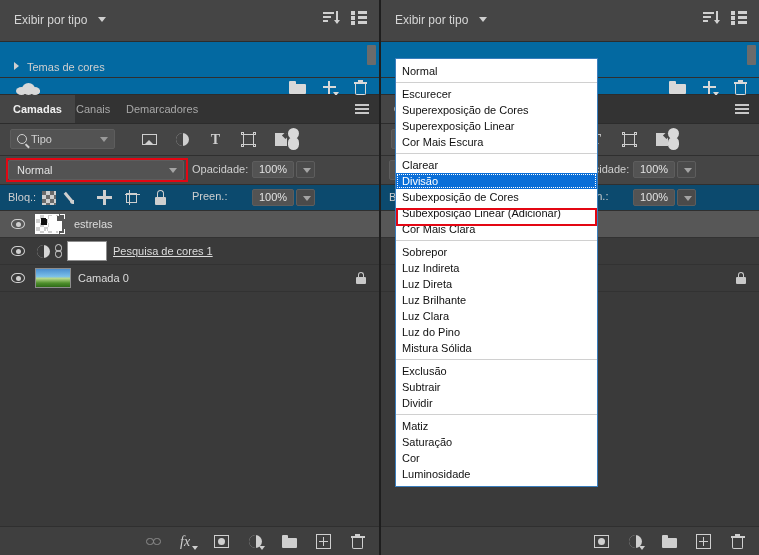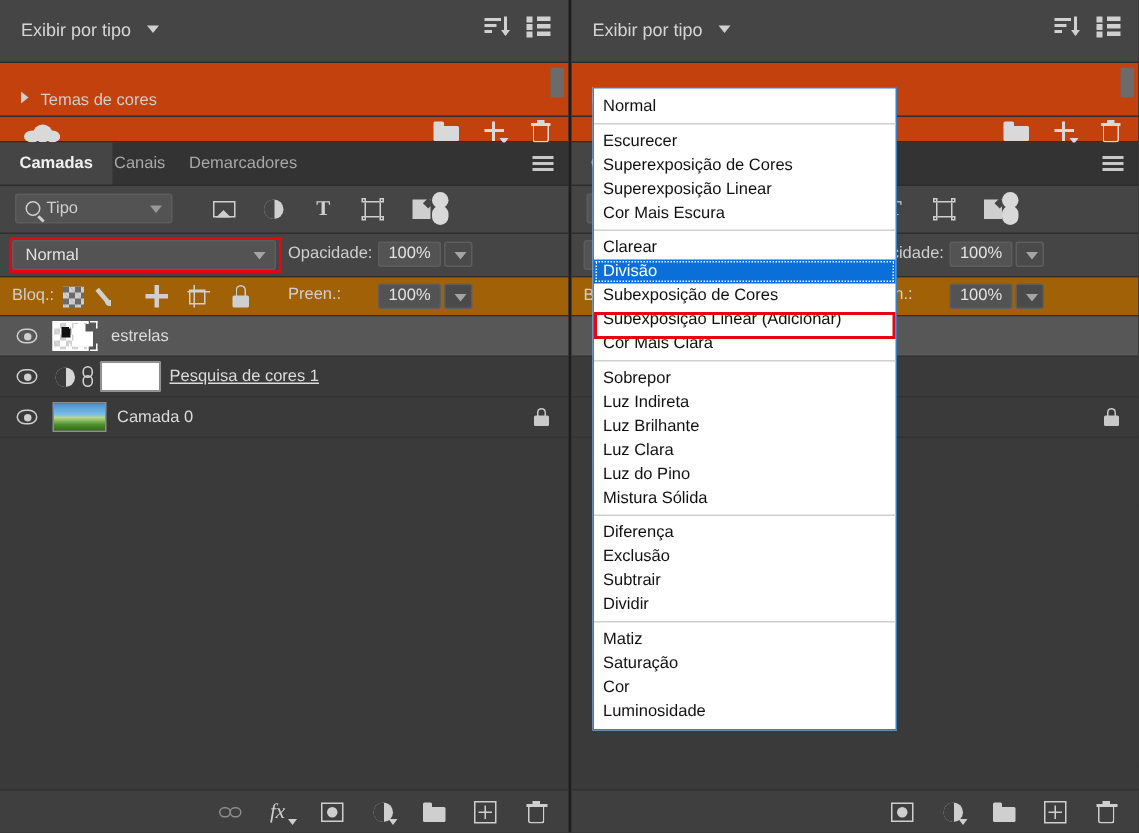--- a/index.html
+++ b/index.html
@@ -46,21 +46,21 @@
   .ic-sort u{position:absolute;right:0;top:0;width:2px;height:12px;background:#d0d0d0;}
   .ic-sort s{position:absolute;right:-2px;top:9px;width:0;height:0;
     border-left:3px solid transparent;border-right:3px solid transparent;border-top:4px solid #d0d0d0;}
   .ic-list{position:relative;width:16px;height:14px;}
   .ic-list i{position:absolute;left:0;width:4px;height:4px;background:#d0d0d0;}
   .ic-list b{position:absolute;left:7px;height:3px;background:#d0d0d0;}
   .ic-list i:nth-of-type(1){top:0;} .ic-list i:nth-of-type(2){top:5px;} .ic-list i:nth-of-type(3){top:10px;}
   .ic-list b:nth-of-type(1){top:0;width:9px;} .ic-list b:nth-of-type(2){top:5px;width:9px;} .ic-list b:nth-of-type(3){top:10px;width:9px;}
 
   
-  .libs{position:relative;height:52px;background:#c2410c;border-bottom:1px solid #2c2c2c;}
+  .libs{position:relative;height:52px;background:#0369a1;border-bottom:1px solid #2c2c2c;}
   .libs .scrollbar{position:absolute;right:3px;top:3px;width:9px;height:20px;background:#6b6b6b;border-radius:1px;}
   .libs .row{position:absolute;left:14px;top:19px;font-size:11px;color:#cfcfcf;}
   .libs .row .arrow{
     display:inline-block;width:0;height:0;margin-right:8px;
     border-top:4px solid transparent;border-bottom:4px solid transparent;
     border-left:5px solid #cfcfcf;vertical-align:1px;
   }
   .libs .hr{position:absolute;left:0;right:0;top:35px;height:1px;background:#2f2f2f;}
   .libs .cloud{position:absolute;left:16px;top:41px;width:26px;height:11px;}
   .libs .cloud em{position:absolute;background:#d9d9d9;border-radius:50%;}
@@ -136,21 +136,21 @@
   .numfield{
     position:absolute;height:17px;width:42px;background:#535353;border:1px solid #5d5d5d;
     box-sizing:border-box;border-radius:2px;
   }
   .numfield span{display:block;text-align:center;line-height:15px;font-size:11px;color:#e2e2e2;}
   .numcv{position:absolute;width:19px;height:17px;background:#4a4a4a;border:1px solid #5d5d5d;box-sizing:border-box;border-radius:2px;}
   .numcv:after{content:"";position:absolute;left:6px;top:6px;width:0;height:0;
     border-left:4px solid transparent;border-right:4px solid transparent;border-top:5px solid #a4a4a4;}
 
   
-  .lockrow{position:relative;height:25px;background:#a16207;border-bottom:1px solid #2f2f2f;}
+  .lockrow{position:relative;height:25px;background:#0c4a6e;border-bottom:1px solid #2f2f2f;}
   .lockrow .lbl{position:absolute;left:8px;top:6px;font-size:11px;color:#cfcfcf;}
   .lockicons{position:absolute;left:42px;top:5px;display:flex;gap:13px;align-items:center;}
   .li{width:15px;height:15px;position:relative;}
   .li-checker{background:
      linear-gradient(45deg,#cfcfcf 25%,transparent 25%,transparent 75%,#cfcfcf 75%),
      linear-gradient(45deg,#cfcfcf 25%,transparent 25%,transparent 75%,#cfcfcf 75%);
      background-size:8px 8px;background-position:0 0,4px 4px;background-color:#6a6a6a;width:14px;height:14px;}
   .li-brush u{position:absolute;left:1px;top:10px;width:4px;height:4px;background:#cfcfcf;border-radius:0 0 0 3px;}
   .li-brush i{position:absolute;left:2px;top:0;width:3px;height:12px;background:#cfcfcf;transform:rotate(-40deg);transform-origin:bottom;}
   .li-move i{position:absolute;background:#cfcfcf;}
@@ -665,26 +665,26 @@
         <div class="dd-item">Cor Mais Escura</div>
         <div class="dd-sep"></div>
         <div class="dd-item">Clarear</div>
         <div class="dd-item sel">Divisão</div>
         <div class="dd-item">Subexposição de Cores</div>
         <div class="dd-item">Subexposição Linear (Adicionar)</div>
         <div class="dd-item">Cor Mais Clara</div>
         <div class="dd-sep"></div>
         <div class="dd-item">Sobrepor</div>
         <div class="dd-item">Luz Indireta</div>
+        <div class="dd-item">Luz Direta</div>
         <div class="dd-item">Luz Brilhante</div>
         <div class="dd-item">Luz Clara</div>
         <div class="dd-item">Luz do Pino</div>
         <div class="dd-item">Mistura Sólida</div>
         <div class="dd-sep"></div>
-        <div class="dd-item">Diferença</div>
         <div class="dd-item">Exclusão</div>
         <div class="dd-item">Subtrair</div>
         <div class="dd-item">Dividir</div>
         <div class="dd-sep"></div>
         <div class="dd-item">Matiz</div>
         <div class="dd-item">Saturação</div>
         <div class="dd-item">Cor</div>
         <div class="dd-item">Luminosidade</div>
       </div>
     <div class="dd-scroll-bot"></div>

